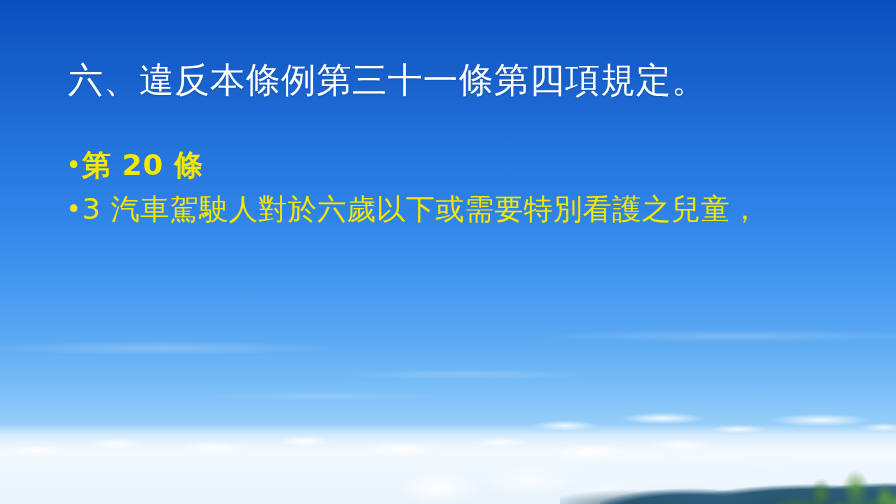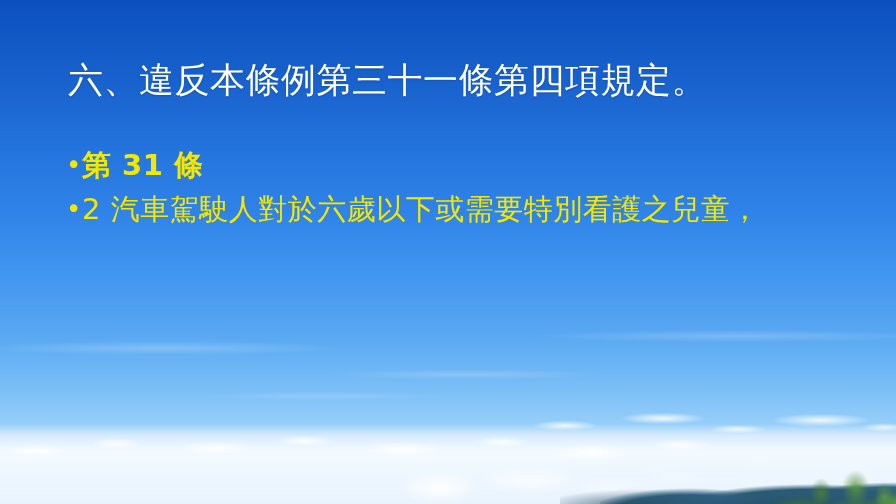--- a/index.html
+++ b/index.html
@@ -197,25 +197,25 @@
   <div class="bg-layer foliage-tips"></div>
 
   <div class="content">
 
     <div class="slide-title">六、違反本條例第三十一條第四項規定。</div>
 
     <div class="bullet-list">
 
       <div class="bullet-row">
         <span class="bullet-dot">•</span>
-        <span class="bullet-text strong">第 31 條</span>
+        <span class="bullet-text strong">第 20 條</span>
       </div>
 
       <div class="bullet-row">
         <span class="bullet-dot">•</span>
         <span class="bullet-text">
-          <span>2 汽車駕駛人對於六歲以下或需要特別看護之兒童，</span>
+          <span>3 汽車駕駛人對於六歲以下或需要特別看護之兒童，</span>
         </span>
       </div>
 
     </div>
   </div>
 </div>
 
 </body></html>

